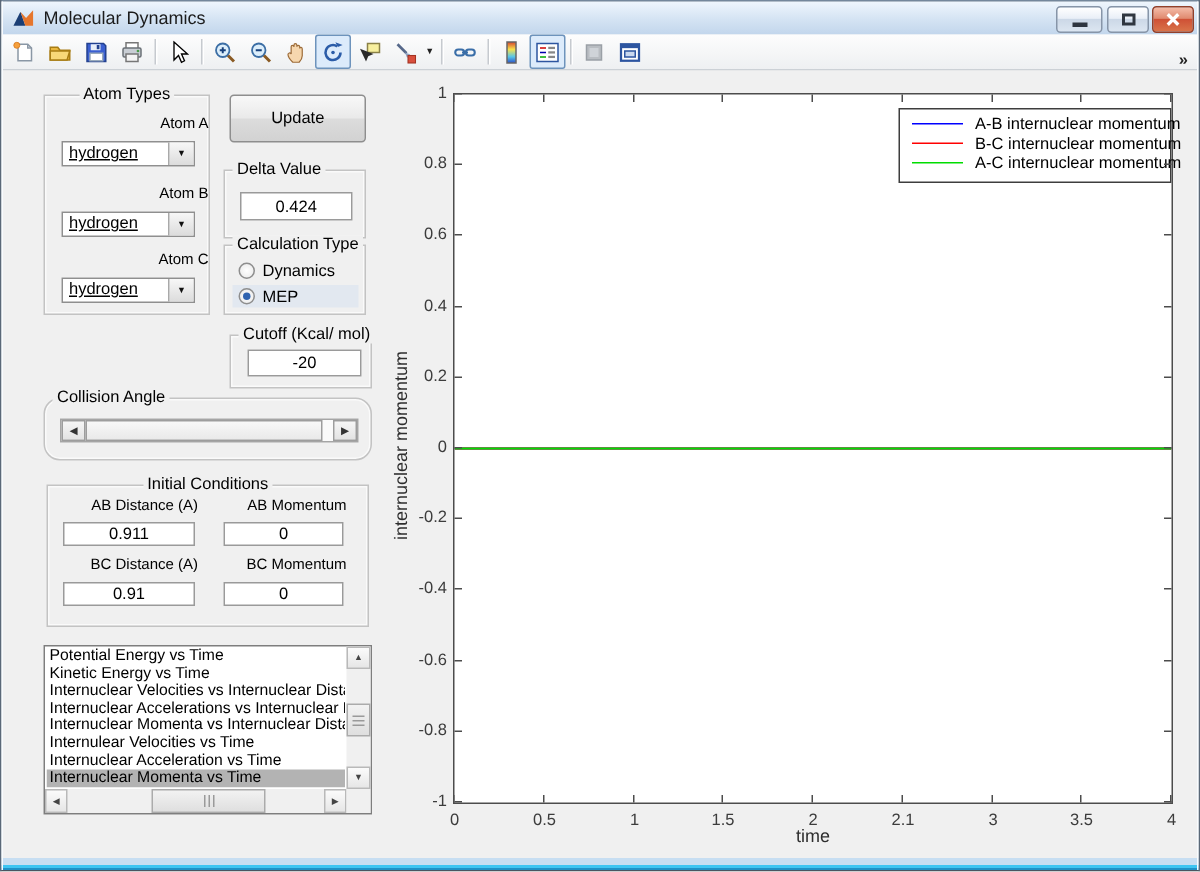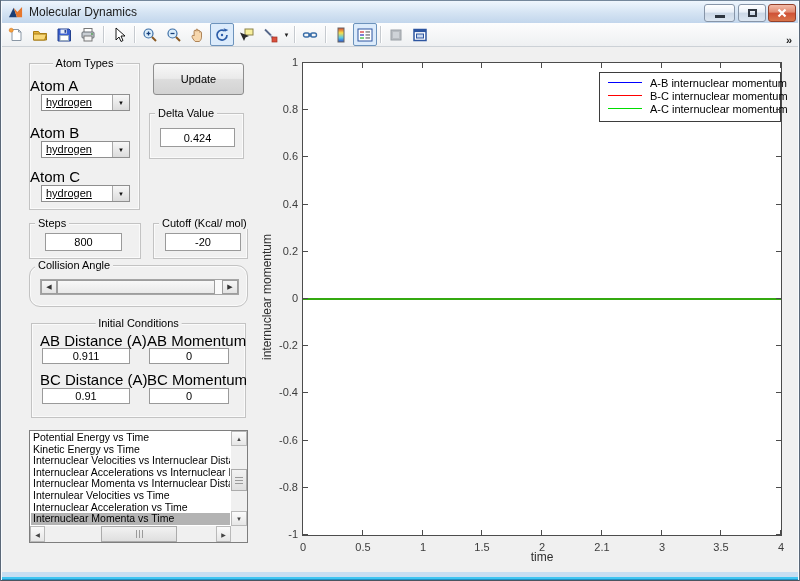--- a/index.html
+++ b/index.html
@@ -39,21 +39,21 @@
   .tb-dd{width:9px;height:21px;display:flex;align-items:center;justify-content:center;
       font-size:6px;color:#222;flex:0 0 auto;}
   #tb-overflow{margin-left:auto;margin-right:7px;align-self:flex-end;font-size:11px;font-weight:bold;color:#222;line-height:12px;}
   
   #canvas{position:absolute;left:1px;top:47px;width:798px;height:525px;background:#f0f0f0;}
   
   .panel{position:absolute;border:1px solid #c3c3c3;box-shadow:inset 0 0 0 1px #fafafa;box-sizing:border-box;}
   .ptitle{position:absolute;top:-7px;font-size:11px;color:#000;background:#f0f0f0;padding:0 3px;white-space:nowrap;}
   .pt-center{left:50%;transform:translateX(-50%);}
   .pt-left{left:5px;}
-  .lab{position:absolute;font-size:15px;color:#000;text-align:left;white-space:nowrap;}
+  .lab{position:absolute;font-size:10px;color:#000;text-align:right;white-space:nowrap;}
   .field{position:absolute;background:#fff;border:1px solid #9a9a9a;box-sizing:border-box;
     font-size:11px;text-align:center;color:#000;display:flex;align-items:center;justify-content:center;}
   .combo{position:absolute;background:#fff;border:1px solid #8f8f8f;box-sizing:border-box;display:flex;}
   .combo .ctext{flex:1;font-size:11px;color:#000;padding:1px 0 0 4px;overflow:hidden;white-space:nowrap;text-decoration:underline;}
   .combo .cbtn{width:16px;border-left:1px solid #a9a9a9;background:linear-gradient(#f7f7f7,#dcdcdc);
     display:flex;align-items:center;justify-content:center;font-size:6px;color:#111;}
   #update-btn{position:absolute;left:152px;top:16px;width:91px;height:32px;border:1px solid #8e8e8e;border-radius:3px;
     background:linear-gradient(#f8f8f8,#eaeaea 48%,#dcdcdc 52%,#d2d2d2);font-size:11px;color:#000;
     display:flex;align-items:center;justify-content:center;box-sizing:border-box;}
   
@@ -270,25 +270,32 @@
       </div>
     </div>
 
     <div id="update-btn">Update</div>
 
     <div class="panel" style="left:148px;top:66px;width:95px;height:46px;">
       <span class="ptitle pt-left">Delta Value</span>
       <div class="field" style="left:10px;top:14px;width:75px;height:19px;">0.424</div>
     </div>
 
-
-    <div class="panel" style="left:28px;top:176px;width:112px;height:36px;">
-      <span class="ptitle pt-left">Steps</span>
-      <div class="field" style="left:15px;top:9px;width:77px;height:18px;">800</div>
-    </div>
+    <div class="panel" style="left:148px;top:116px;width:95px;height:47px;">
+      <span class="ptitle pt-left">Calculation Type</span>
+      <div class="radiorow" style="top:9px;">
+        <span class="radio"></span>
+        <span class="radlab">Dynamics</span>
+      </div>
+      <div class="radiorow hl" style="top:26px;">
+        <span class="radio on"></span>
+        <span class="radlab">MEP</span>
+      </div>
+    </div>
+
 
     <div class="panel" style="left:152px;top:176px;width:95px;height:36px;">
       <span class="ptitle pt-left">Cutoff (Kcal/ mol)</span>
       <div class="field" style="left:11px;top:9px;width:76px;height:18px;">-20</div>
     </div>
 
     <div class="panel" style="left:28px;top:218px;width:219px;height:42px;border-radius:11px;">
       <span class="ptitle pt-left">Collision Angle</span>
       <div id="slider">
         <div class="sbtn">◀</div>

